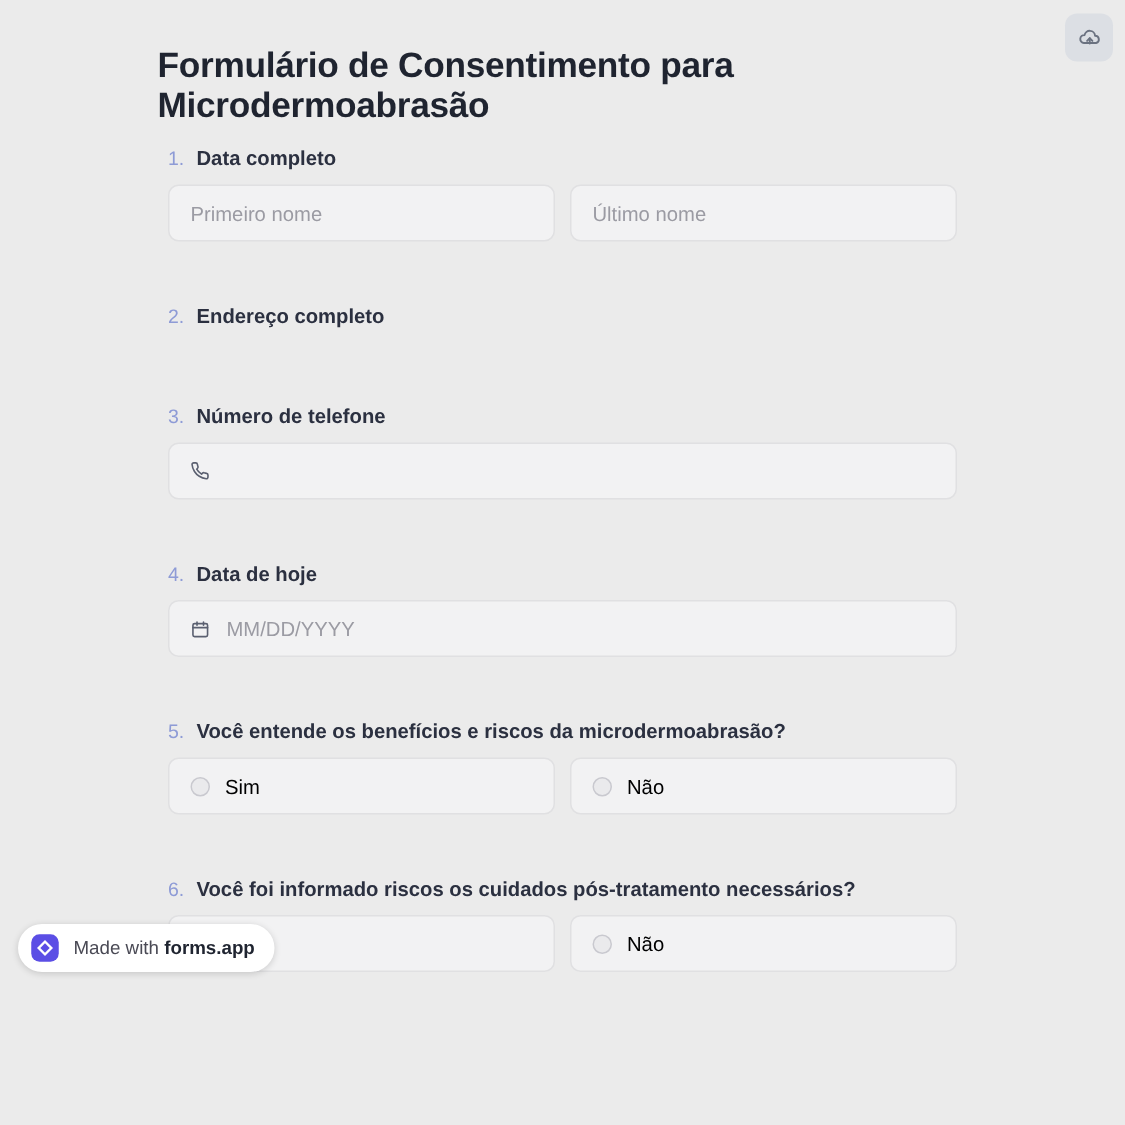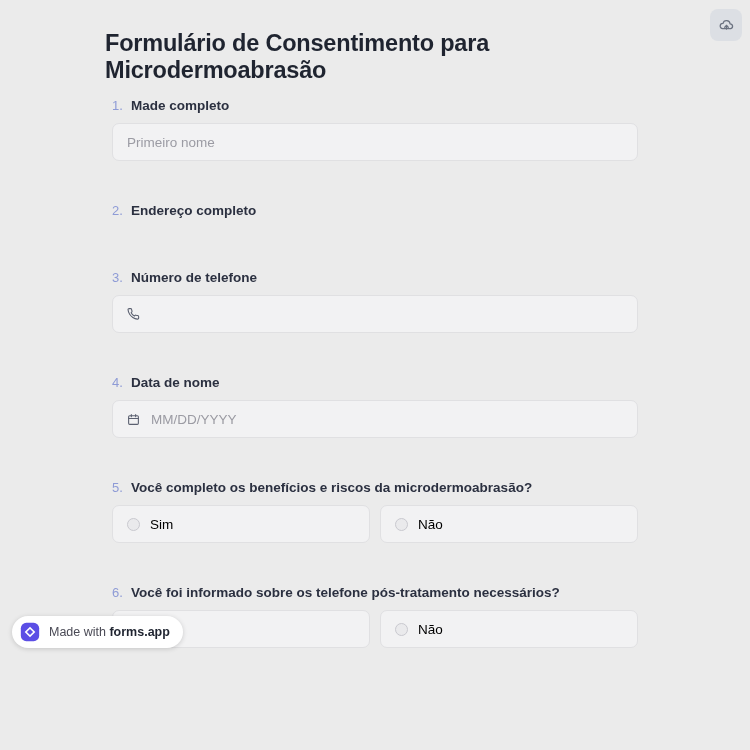--- a/index.html
+++ b/index.html
@@ -153,25 +153,28 @@
     </div>
   </div>
 
   <div class="form-title">Formulário de Consentimento para Microdermoabrasão</div>
 
   <div class="questions">
 
     <div class="q-block">
       <div class="q-label-row">
         <span class="q-num">1.</span>
-        <span class="q-text">Made completo</span>
+        <span class="q-text">Data completo</span>
       </div>
       <div class="row">
         <div class="field">
           <span class="placeholder">Primeiro nome</span>
+        </div>
+        <div class="field">
+          <span class="placeholder">Último nome</span>
         </div>
       </div>
     </div>
 
     <div class="spacer-lg"></div>
 
     <div class="q-block">
       <div class="q-label-row">
         <span class="q-num">2.</span>
         <span class="q-text">Endereço completo</span>
@@ -195,61 +198,61 @@
           <span class="placeholder"></span>
         </div>
       </div>
     </div>
 
     <div class="spacer-lg"></div>
 
     <div class="q-block">
       <div class="q-label-row">
         <span class="q-num">4.</span>
-        <span class="q-text">Data de nome</span>
+        <span class="q-text">Data de hoje</span>
       </div>
       <div class="row">
         <div class="field full">
           <span class="field-icon">
             <svg width="13" height="13" viewBox="0 0 24 24" fill="none" stroke="#5b6070" stroke-width="2" stroke-linecap="round" stroke-linejoin="round">
               <rect x="3" y="5" width="18" height="16" rx="2"></rect>
               <path d="M3 10h18"></path>
               <path d="M8 3v4M16 3v4"></path>
             </svg>
           </span>
           <span class="placeholder">MM/DD/YYYY</span>
         </div>
       </div>
     </div>
 
     <div class="spacer-lg"></div>
 
     <div class="q-block">
       <div class="q-label-row">
         <span class="q-num">5.</span>
-        <span class="q-text">Você completo os benefícios e riscos da microdermoabrasão?</span>
+        <span class="q-text">Você entende os benefícios e riscos da microdermoabrasão?</span>
       </div>
       <div class="row">
         <div class="field">
           <span class="radio-dot"></span>
           <span class="radio-label">Sim</span>
         </div>
         <div class="field">
           <span class="radio-dot"></span>
           <span class="radio-label">Não</span>
         </div>
       </div>
     </div>
 
     <div class="spacer-lg"></div>
 
     <div class="q-block">
       <div class="q-label-row">
         <span class="q-num">6.</span>
-        <span class="q-text">Você foi informado sobre os telefone pós-tratamento necessários?</span>
+        <span class="q-text">Você foi informado riscos os cuidados pós-tratamento necessários?</span>
       </div>
       <div class="row">
         <div class="field">
           <span class="radio-dot"></span>
           <span class="radio-label">Sim</span>
         </div>
         <div class="field">
           <span class="radio-dot"></span>
           <span class="radio-label">Não</span>
         </div>

